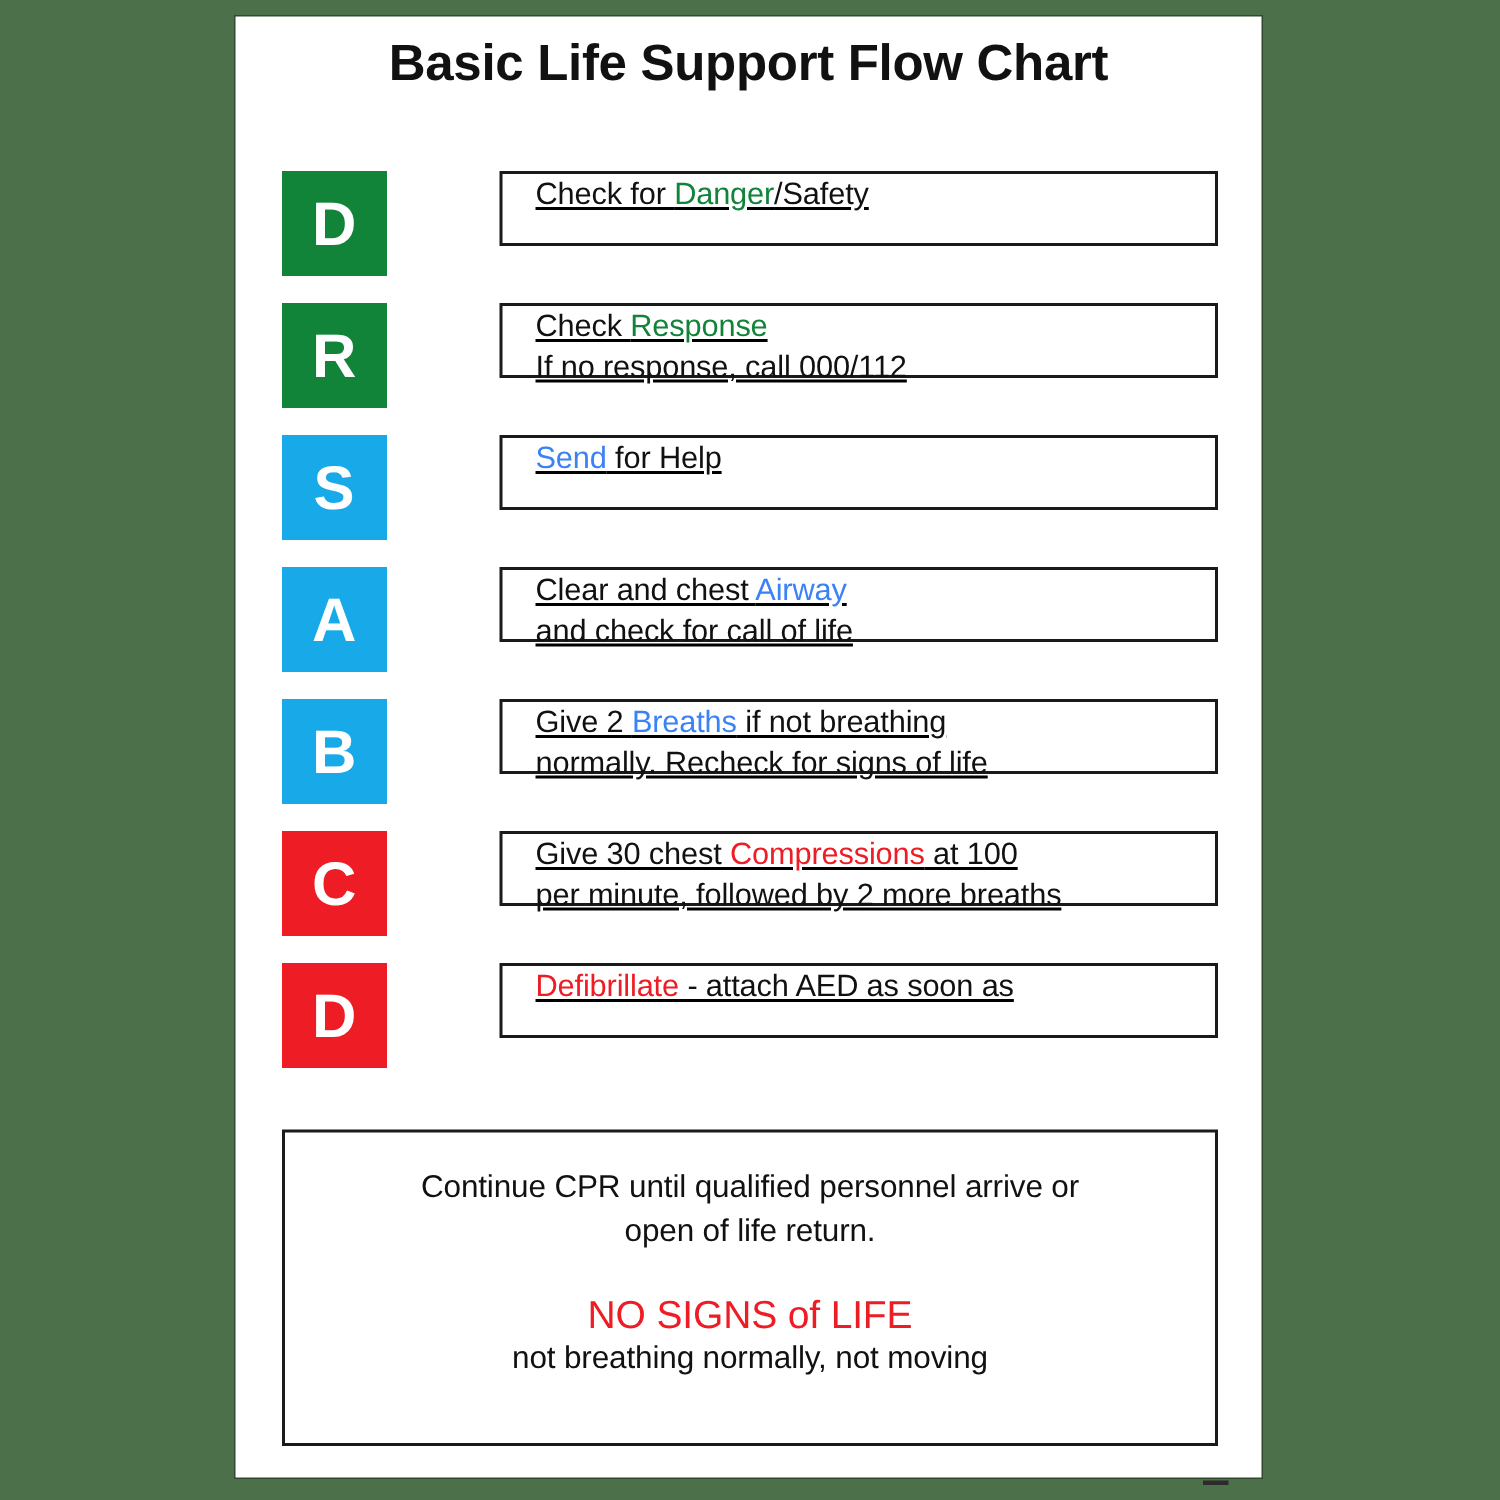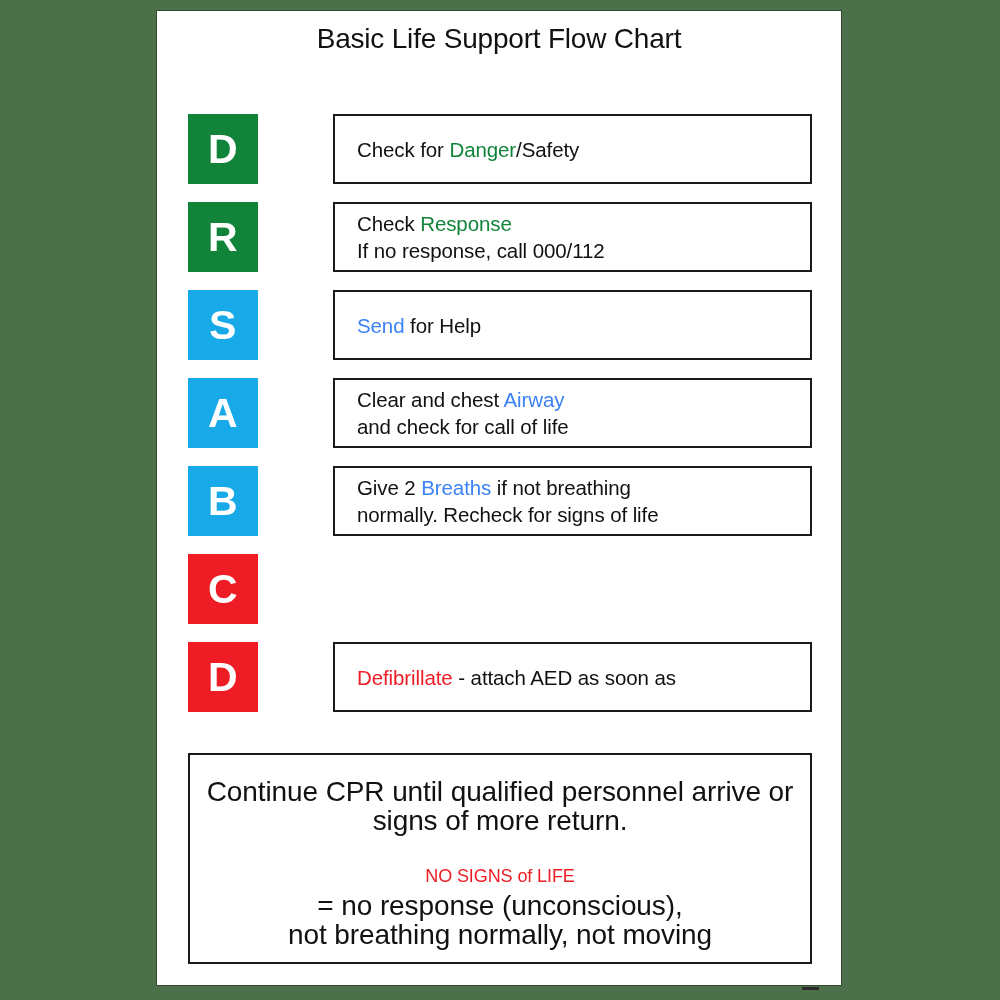--- a/index.html
+++ b/index.html
@@ -27,22 +27,22 @@
     box-shadow: 0 0 0 1px rgba(0,0,0,0.35);
   }
 
   
   #poster-title {
     position: absolute;
     left: 0;
     top: 12px;
     width: 684px;
     text-align: center;
-    font-size: 28px;
-    font-weight: 400;
+    font-size: 34px;
+    font-weight: 700;
     letter-spacing: -0.2px;
     color: #111111;
     white-space: nowrap;
   }
 
   
   #steps {
     position: absolute;
     left: 0;
     top: 103px;
@@ -74,28 +74,28 @@
   }
   .badge-green { background: #11843a; }
   .badge-blue  { background: #17a9e8; }
   .badge-red   { background: #ee1c24; }
 
   .step-box {
     position: absolute;
     left: 145px;
     top: 0;
     width: 479px;
-    height: 70px;
+    height: 50px;
     border: 2px solid #1a1a1a;
     box-sizing: border-box;
     background: #ffffff;
     display: flex;
     flex-direction: column;
-    justify-content: center;
     padding: 0 0 0 22px;
+    text-decoration: underline;
   }
   .step-line {
     font-size: 20.5px;
     line-height: 27px;
     color: #111111;
     white-space: nowrap;
     letter-spacing: -0.1px;
   }
   .kw-green { color: #11843a; }
   .kw-blue  { color: #3b82f6; }
@@ -111,30 +111,30 @@
     border: 2px solid #1a1a1a;
     box-sizing: border-box;
     background: #ffffff;
     display: flex;
     flex-direction: column;
     align-items: center;
     justify-content: flex-start;
     padding-top: 22px;
   }
   .summary-line {
-    font-size: 28px;
+    font-size: 21px;
     line-height: 29px;
     color: #111111;
     text-align: center;
     white-space: nowrap;
     letter-spacing: -0.1px;
   }
   .summary-gap { height: 27px; }
   #summary-alert {
-    font-size: 18px;
+    font-size: 26px;
     line-height: 29px;
     color: #ee1c24;
     text-align: right;
     white-space: nowrap;
     letter-spacing: -0.1px;
   }
 
   
   #print-mark {
     position: absolute;
@@ -181,36 +181,39 @@
       </div>
       <div class="step-row" style="top: 352px;">
         <div class="step-badge badge-blue">B</div>
         <div class="step-box">
           <div class="step-line"><span>Give 2 </span><span class="kw-blue">Breaths</span><span> if not breathing</span></div>
           <div class="step-line"><span>normally. Recheck for signs of life</span></div>
         </div>
       </div>
       <div class="step-row" style="top: 440px;">
         <div class="step-badge badge-red">C</div>
+        <div class="step-box">
+          <div class="step-line"><span>Give 30 chest </span><span class="kw-red">Compressions</span><span> at 100</span></div>
+          <div class="step-line"><span>per minute, followed by 2 more breaths</span></div>
+        </div>
       </div>
       <div class="step-row" style="top: 528px;">
         <div class="step-badge badge-red">D</div>
         <div class="step-box">
           <div class="step-line"><span class="kw-red">Defibrillate</span><span> - attach AED as soon as</span></div>
         </div>
       </div>
     </div>
 
   <div id="summary-box">
     <div id="summary-top">
         <div class="summary-line">Continue CPR until qualified personnel arrive or</div>
-        <div class="summary-line">signs of more return.</div>
+        <div class="summary-line">open of life return.</div>
       </div>
     <div class="summary-gap"></div>
     <div id="summary-alert">NO SIGNS of LIFE</div>
     <div id="summary-bottom">
-        <div class="summary-line">= no response (unconscious),</div>
         <div class="summary-line">not breathing normally, not moving</div>
       </div>
   </div>
 
   <div id="print-mark"></div>
 </div>
 
 </body></html>

